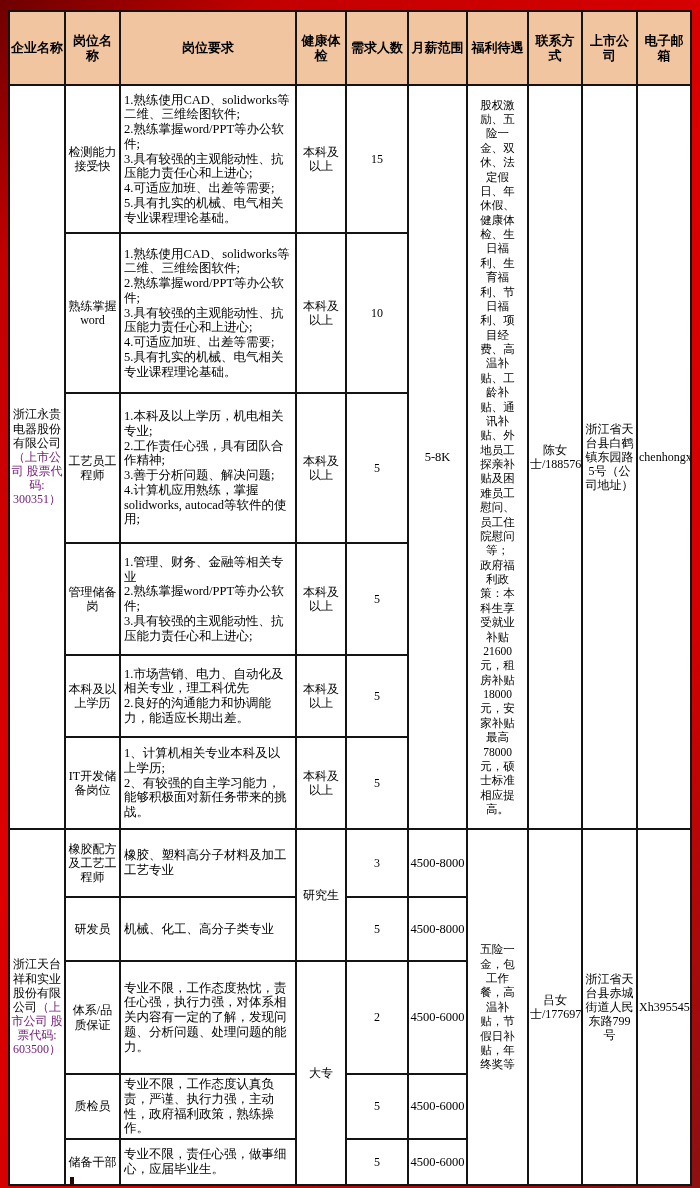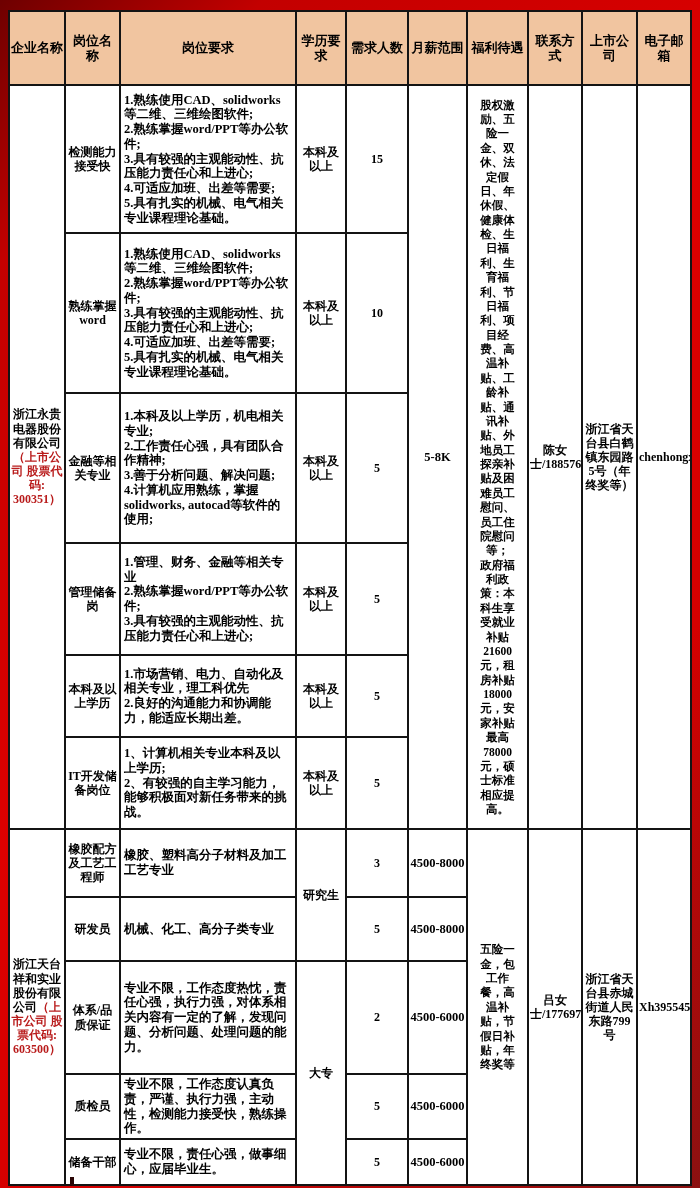--- a/index.html
+++ b/index.html
@@ -23,35 +23,35 @@
     vertical-align:middle;
     padding:1px;
     overflow:hidden;
     line-height:1.18;
   }
   th {
     background:#f1c5a0;
     font-size:13px;
     font-weight:700;
   }
-  td { font-size:12px; font-weight:700; }
+  td { font-size:12px; font-weight:400; }
   td.req {
     text-align:left;
     font-size:12.5px;
     white-space:pre-line;
     padding:2px 3px;
   }
   td.benefits {
     font-size:11.5px;
     white-space:pre-line;
     padding:8px;
     line-height:1.25;
   }
   td.salary { font-size:12.5px;border-radius:23px; }
-  .red { color:#b91c1c; }
+  .red { color:#701a75; }
   tr.h-head{height:74px}
   tr.r1{height:148px} tr.r2{height:160px} tr.r3{height:150px}
   tr.r4{height:112px} tr.r5{height:82px}  tr.r6{height:92px}
   tr.r7{height:68px}  tr.r8{height:64px}  tr.r9{height:113px}
   tr.r10{height:58px} tr.r11{height:46px}
   .scroll-tick {
     position:absolute; left:70px; top:1177px; width:4px; height:9px;
     background:#2a0505;
   }
 </style>
@@ -70,21 +70,21 @@
     <col style="width:61px">
         <col style="width:54px">
         <col style="width:55px">
     <col style="width:54px">
   </colgroup>
   <thead>
     <tr class="h-head">
       <th>企业名称</th>
       <th>岗位名称</th>
       <th>岗位要求</th>
-      <th>学历要求</th>
+      <th>健康体检</th>
       <th>需求人数</th>
       <th>月薪范围</th>
       <th>福利待遇</th>
       <th>联系方式</th>
       <th>上市公司</th>
       <th>电子邮箱</th>
     </tr>
   </thead>
   <tbody>
 
@@ -97,35 +97,35 @@
 2.熟练掌握word/PPT等办公软件;
 3.具有较强的主观能动性、抗压能力责任心和上进心;
 4.可适应加班、出差等需要;
 5.具有扎实的机械、电气相关专业课程理论基础。</td>
       <td>本科及以上</td>
       <td>15</td>
       <td class="salary" rowspan="6">5-8K</td>
       <td class="benefits" rowspan="6">股权激励、五险一金、双休、法定假日、年休假、健康体检、生日福利、生育福利、节日福利、项目经费、高温补贴、工龄补贴、通讯补贴、外地员工探亲补贴及困难员工慰问、员工住院慰问等；
 政府福利政策：本科生享受就业补贴21600元，租房补贴18000元，安家补贴最高78000元，硕士标准相应提高。</td>
       <td rowspan="6">陈女士/18857635057</td>
-      <td rowspan="6">浙江省天台县白鹤镇东园路5号（年终奖等）</td>
+      <td rowspan="6">浙江省天台县白鹤镇东园路5号（公司地址）</td>
       <td rowspan="6">chenhongxia@yonggui.com</td>
     </tr>
     <tr class="r2">
       <td>熟练掌握word</td>
       <td class="req">1.熟练使用CAD、solidworks等二维、三维绘图软件;
 2.熟练掌握word/PPT等办公软件;
 3.具有较强的主观能动性、抗压能力责任心和上进心;
 4.可适应加班、出差等需要;
 5.具有扎实的机械、电气相关专业课程理论基础。</td>
       <td>本科及以上</td>
       <td>10</td>
     </tr>
     <tr class="r3">
-      <td>金融等相关专业</td>
+      <td>工艺员工程师</td>
       <td class="req">1.本科及以上学历，机电相关专业;
 2.工作责任心强，具有团队合作精神;
 3.善于分析问题、解决问题;
 4.计算机应用熟练，掌握solidworks, autocad等软件的使用;</td>
       <td>本科及以上</td>
       <td>5</td>
     </tr>
     <tr class="r4">
       <td>管理储备岗</td>
       <td class="req">1.管理、财务、金融等相关专业
@@ -171,21 +171,21 @@
     </tr>
     <tr class="r9">
       <td>体系/品质保证</td>
       <td class="req">专业不限，工作态度热忱，责任心强，执行力强，对体系相关内容有一定的了解，发现问题、分析问题、处理问题的能力。</td>
       <td rowspan="3">大专</td>
       <td>2</td>
       <td class="salary">4500-6000</td>
     </tr>
     <tr class="r10">
       <td>质检员</td>
-      <td class="req">专业不限，工作态度认真负责，严谨、执行力强，主动性，检测能力接受快，熟练操作。</td>
+      <td class="req">专业不限，工作态度认真负责，严谨、执行力强，主动性，政府福利政策，熟练操作。</td>
       <td>5</td>
       <td class="salary">4500-6000</td>
     </tr>
     <tr class="r11">
       <td>储备干部</td>
       <td class="req">专业不限，责任心强，做事细心，应届毕业生。</td>
       <td>5</td>
       <td class="salary">4500-6000</td>
     </tr>
   </tbody>

